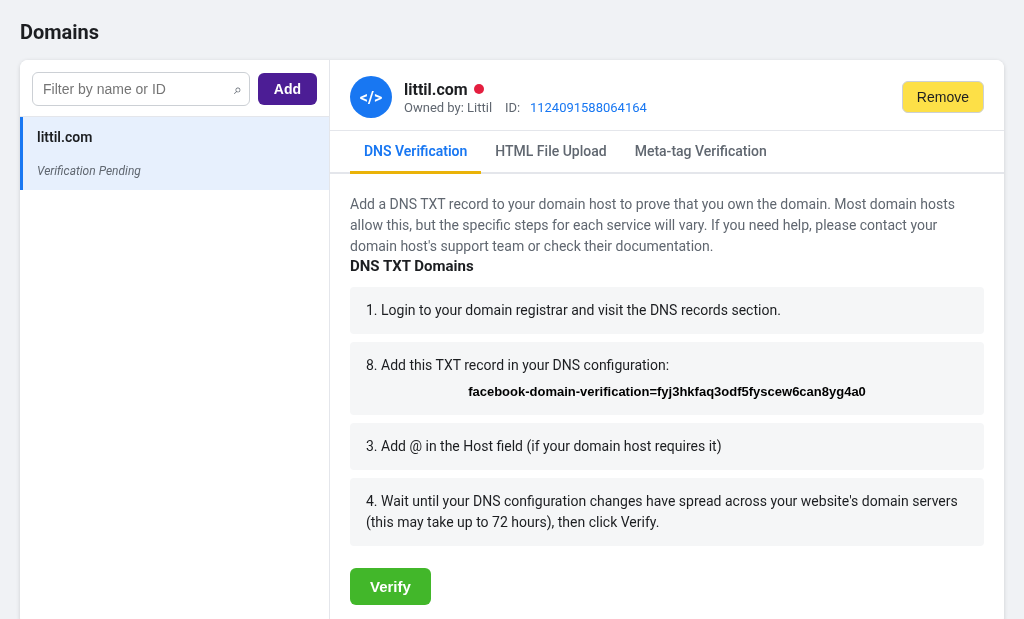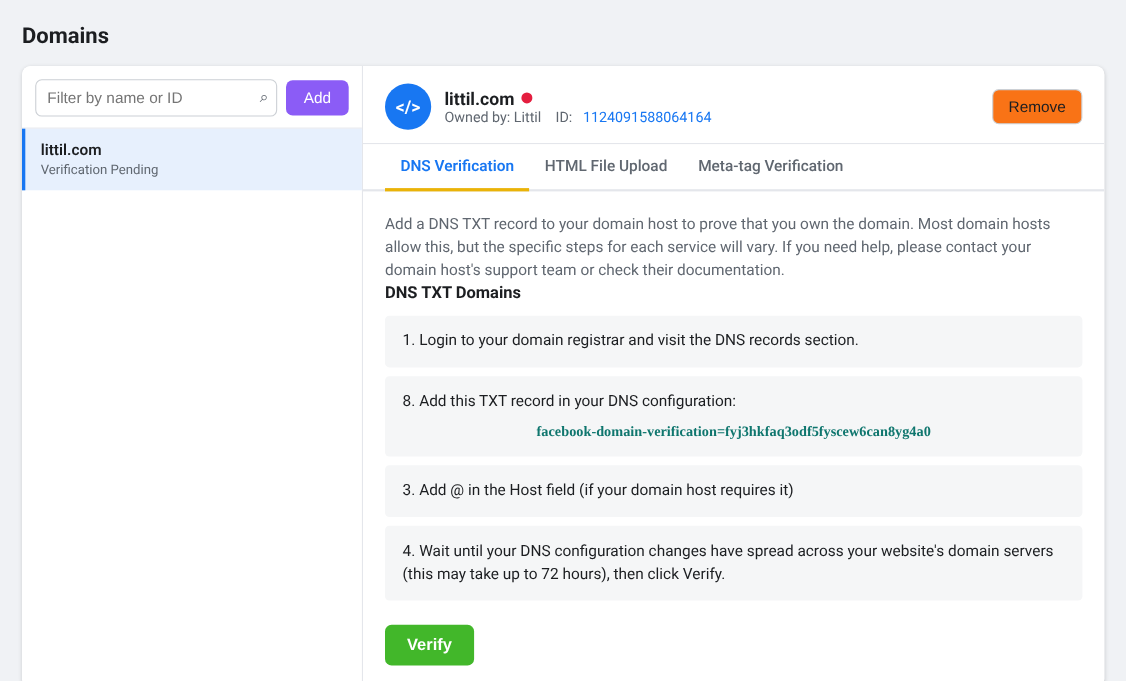--- a/index.html
+++ b/index.html
@@ -66,48 +66,49 @@
     }
 
     .search-icon {
       position: absolute;
       right: 8px;
       color: #606770;
       font-size: 14px;
     }
 
     .add-button {
-      background: #8b5cf6;
+      background: #4c1d95;
       color: #fff;
       border: none;
       border-radius: 6px;
       padding: 8px 16px;
       font-size: 14px;
-      font-weight: 400;
+      font-weight: 700;
       cursor: pointer;
       white-space: nowrap;
     }
 
     .domain-list-item {
       padding: 12px 14px;
       cursor: pointer;
       background: #e7f0fd;
       border-left: 3px solid #1877f2;
     }
 
     .domain-name {
       font-weight: 600;
       font-size: 14px;
       color: #1c1e21;
     }
 
     .domain-status {
       font-size: 12px;
       color: #606770;
-      margin-top: 2px;
+      margin-top: 19px;
+      font-style: italic;
     }
 
     
     .content-panel {
       flex: 1;
       display: flex;
       flex-direction: column;
       background: #fff;
       padding: 0;
     }
@@ -170,21 +171,21 @@
       color: #606770;
       margin-top: 1px;
     }
 
     .domain-meta-id {
       color: #1877f2;
       cursor: pointer;
     }
 
     .remove-button {
-      background: #f97316;
+      background: #fde047;
       color: #1c1e21;
       border: 1px solid #ccd0d5;
       border-radius: 6px;
       padding: 7px 14px;
       font-size: 14px;
       cursor: pointer;
       font-weight: 400;
     }
 
     
@@ -246,22 +247,22 @@
       color: #1c1e21;
       line-height: 1.5;
     }
 
     .step-item .step-code {
       display: block;
       font-weight: 700;
       text-align: center;
       font-size: 13px;
       margin-top: 6px;
-      color: #0f766e;
-      font-family: Liberation Serif, serif;
+      color: #000000;
+      font-family: Liberation Sans, sans-serif;
       word-break: break-all;
     }
 
     .verify-button {
       background: #42b72a;
       color: #fff;
       border: none;
       border-radius: 6px;
       padding: 10px 20px;
       font-size: 15px;

